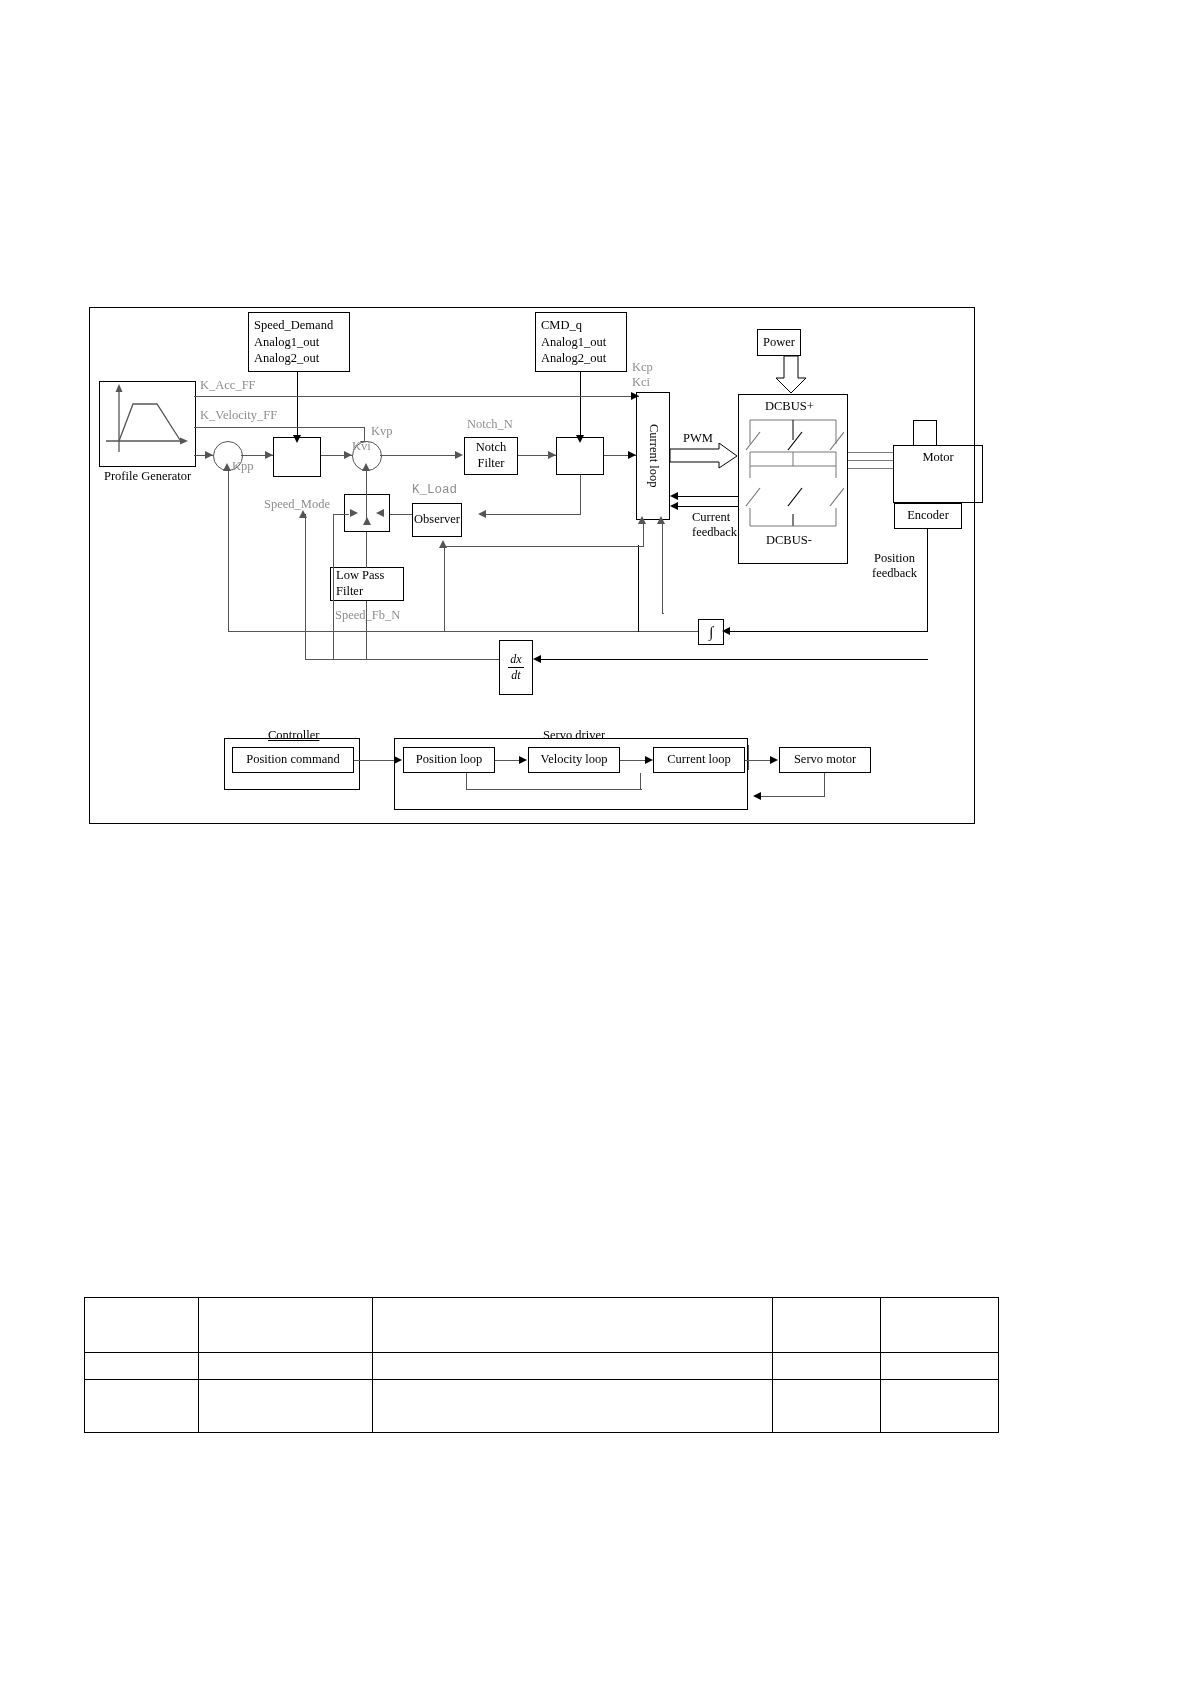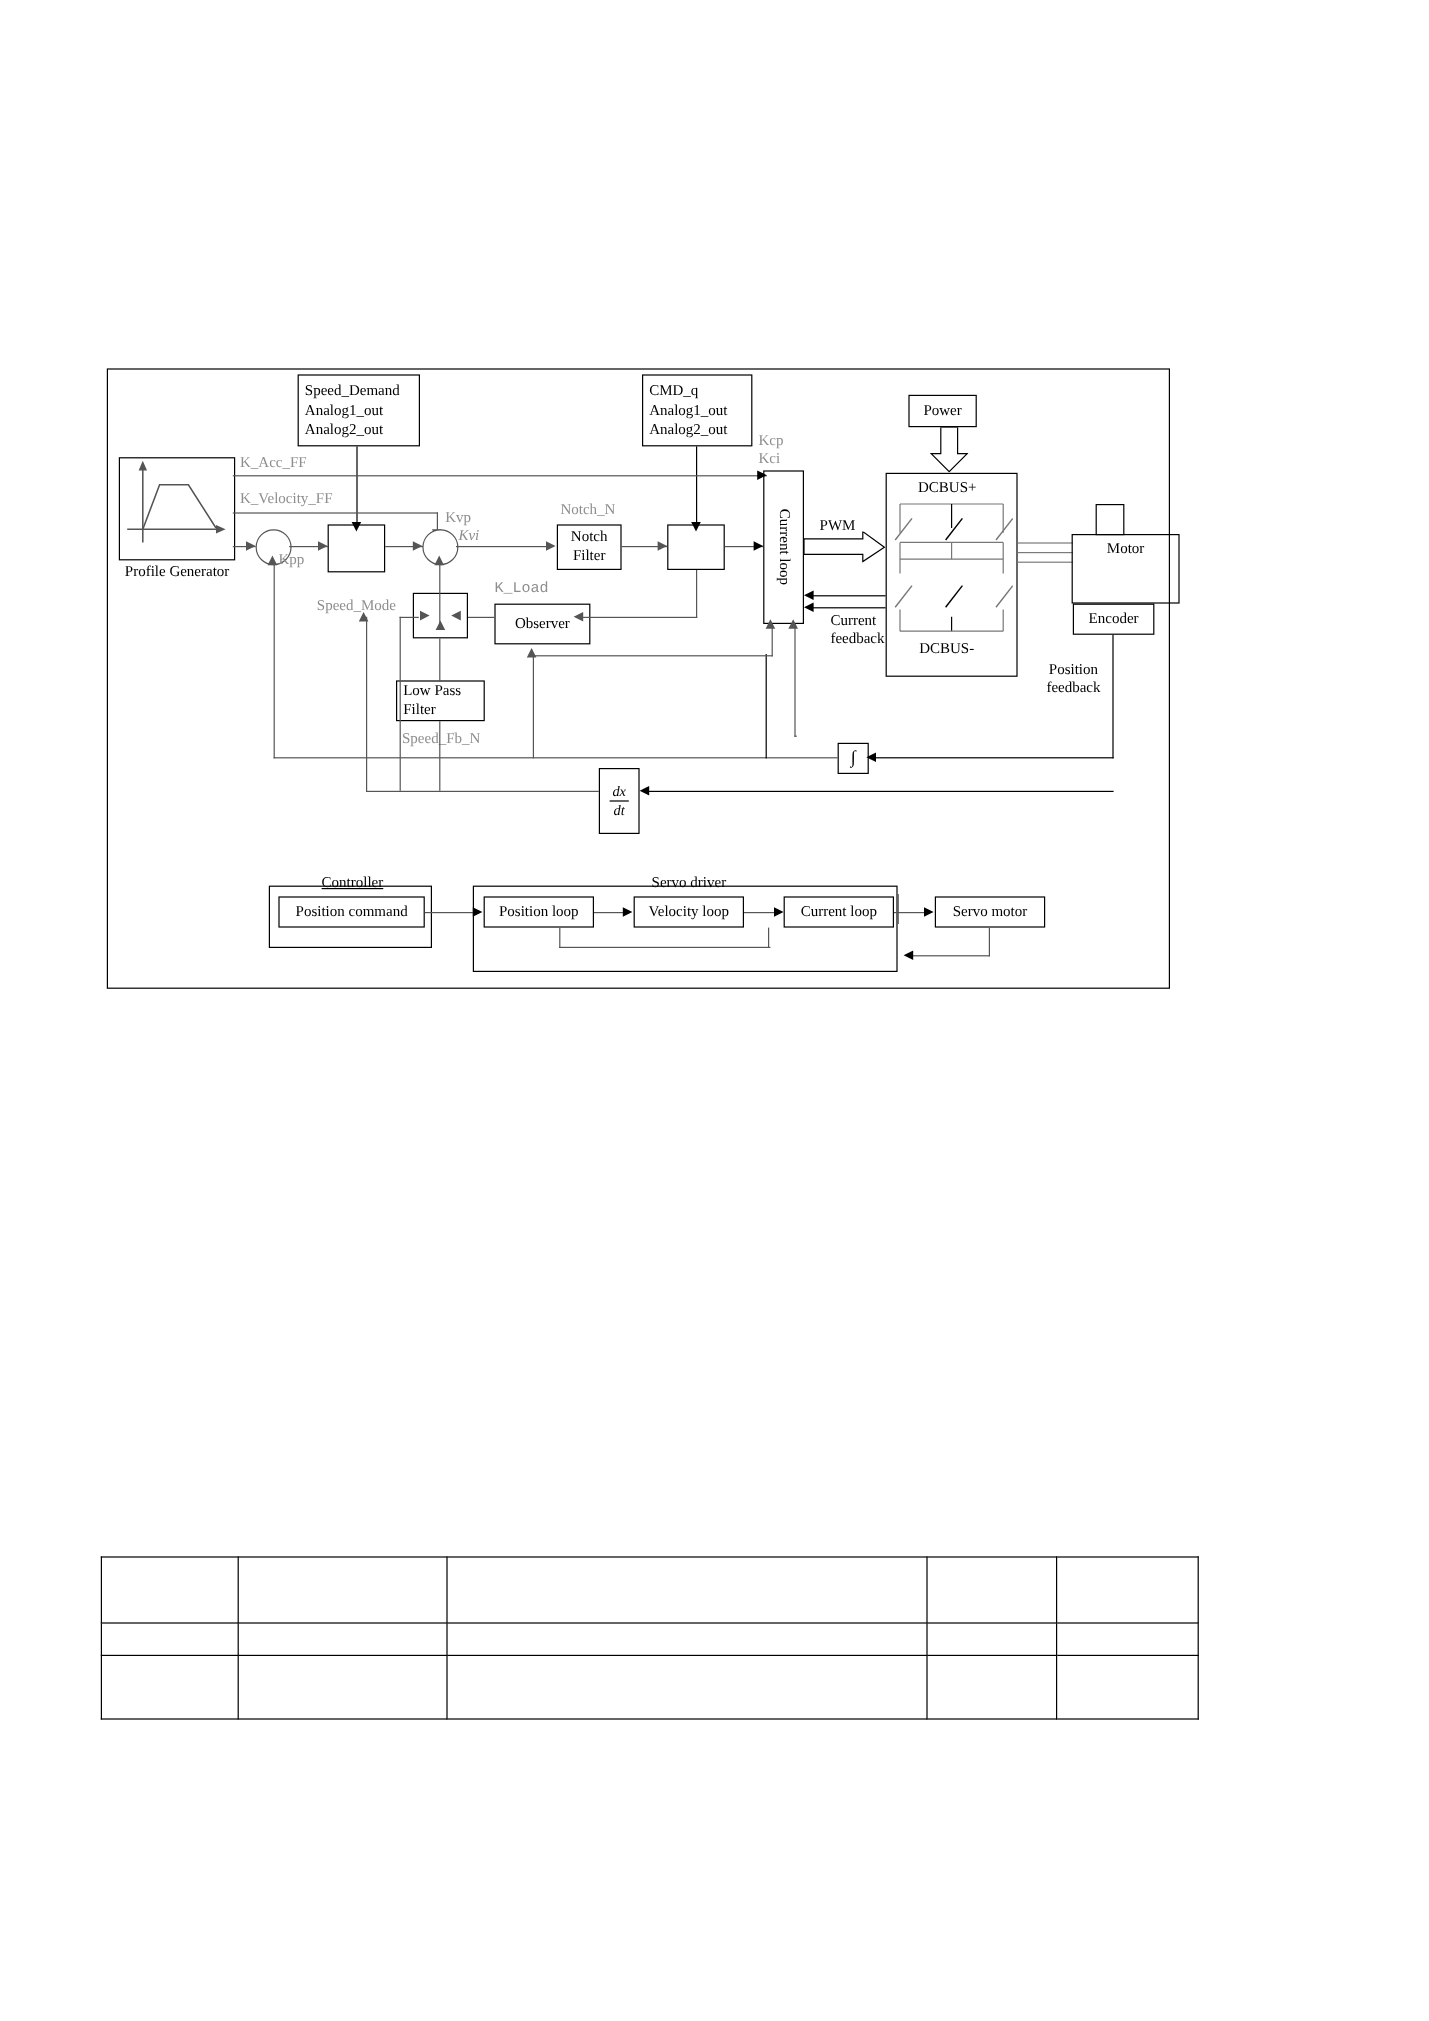--- a/index.html
+++ b/index.html
@@ -73,21 +73,21 @@
   <div class="ar d blk" style="left:293px;top:435px;"></div>
 
   <div class="box ml" style="left:535px;top:312px;width:92px;height:60px;flex-direction:column;align-items:flex-start;justify-content:center;">
     <span style="white-space:pre;font-size:12.5px;line-height:1.33;">CMD_q
 Analog1_out
 Analog2_out</span>
   </div>
   <div class="ln v blk" style="left:580px;top:372px;height:66px;"></div>
   <div class="ar d blk" style="left:576px;top:435px;"></div>
 
-  <div class="box" style="left:757px;top:329px;width:57px;height:27px;">
+  <div class="box" style="left:757px;top:329px;width:44px;height:27px;">
     <span>Power</span>
   </div>
   <svg class="bigarrow" style="left:775px;top:356px;" width="32" height="38" viewBox="0 0 32 38">
     <polygon points="9,0 23,0 23,22 31,22 16,37 1,22 9,22" fill="none" stroke="#000" stroke-width="1"></polygon>
   </svg>
 
   <div id="profile-plot">
     <svg width="93" height="82" viewBox="0 0 93 82">
       <line x1="19" y1="70" x2="19" y2="6" stroke="#555" stroke-width="1.3"></line>
       <polygon points="19,2 15.5,10 22.5,10" fill="#555"></polygon>
@@ -116,21 +116,21 @@
   <div class="ar u" style="left:223px;top:463px;"></div>
 
   <div class="ln h" style="left:241px;top:455px;width:32px;"></div>
   <div class="ar r" style="left:265px;top:451px;"></div>
   <div class="box" style="left:273px;top:437px;width:48px;height:40px;"></div>
 
   <div class="ln h" style="left:321px;top:455px;width:32px;"></div>
   <div class="ar r" style="left:344px;top:451px;"></div>
   <div class="circle" style="left:352px;top:441px;width:28px;height:28px;"></div>
   <div class="lbl grey" style="left:371px;top:424px;">Kvp</div>
-  <div class="lbl grey" style="left:382px;top:439px;font-style:italic;">Kvi</div>
+  <div class="lbl grey" style="left:352px;top:439px;">Kvi</div>
   <div class="ar u" style="left:362px;top:463px;"></div>
 
   <div class="ln h" style="left:380px;top:455px;width:80px;"></div>
   <div class="ar r" style="left:455px;top:451px;"></div>
   <div class="lbl grey" style="left:467px;top:417px;">Notch_N</div>
   <div class="box" style="left:464px;top:437px;width:54px;height:38px;flex-direction:column;">
     <span style="white-space:pre;">Notch
 Filter</span>
   </div>
 
@@ -234,21 +234,21 @@
   <div class="lbl grey" style="left:264px;top:497px;">Speed_Mode</div>
 
   <div class="box" style="left:344px;top:494px;width:46px;height:38px;"></div>
   <div class="ar r" style="left:350px;top:509px;"></div>
   <div class="ar l" style="left:376px;top:509px;"></div>
   <div class="ar u" style="left:363px;top:517px;"></div>
 
   <div class="ln v" style="left:366px;top:469px;height:56px;"></div>
 
   <div class="lbl grey" style="left:412px;top:483px;font-family:Liberation Mono, monospace;">K_Load</div>
-  <div class="box" style="left:412px;top:503px;width:80px;height:34px;">
+  <div class="box" style="left:412px;top:503px;width:50px;height:34px;">
     <span>Observer</span>
   </div>
   <div class="ln h" style="left:390px;top:514px;width:22px;"></div>
 
   <div class="ln v" style="left:580px;top:475px;height:40px;"></div>
   <div class="ln h" style="left:484px;top:514px;width:97px;"></div>
   <div class="ar l" style="left:478px;top:510px;"></div>
 
   <div class="ln v" style="left:444px;top:546px;height:86px;"></div>
   <div class="ar u" style="left:439px;top:540px;"></div>

